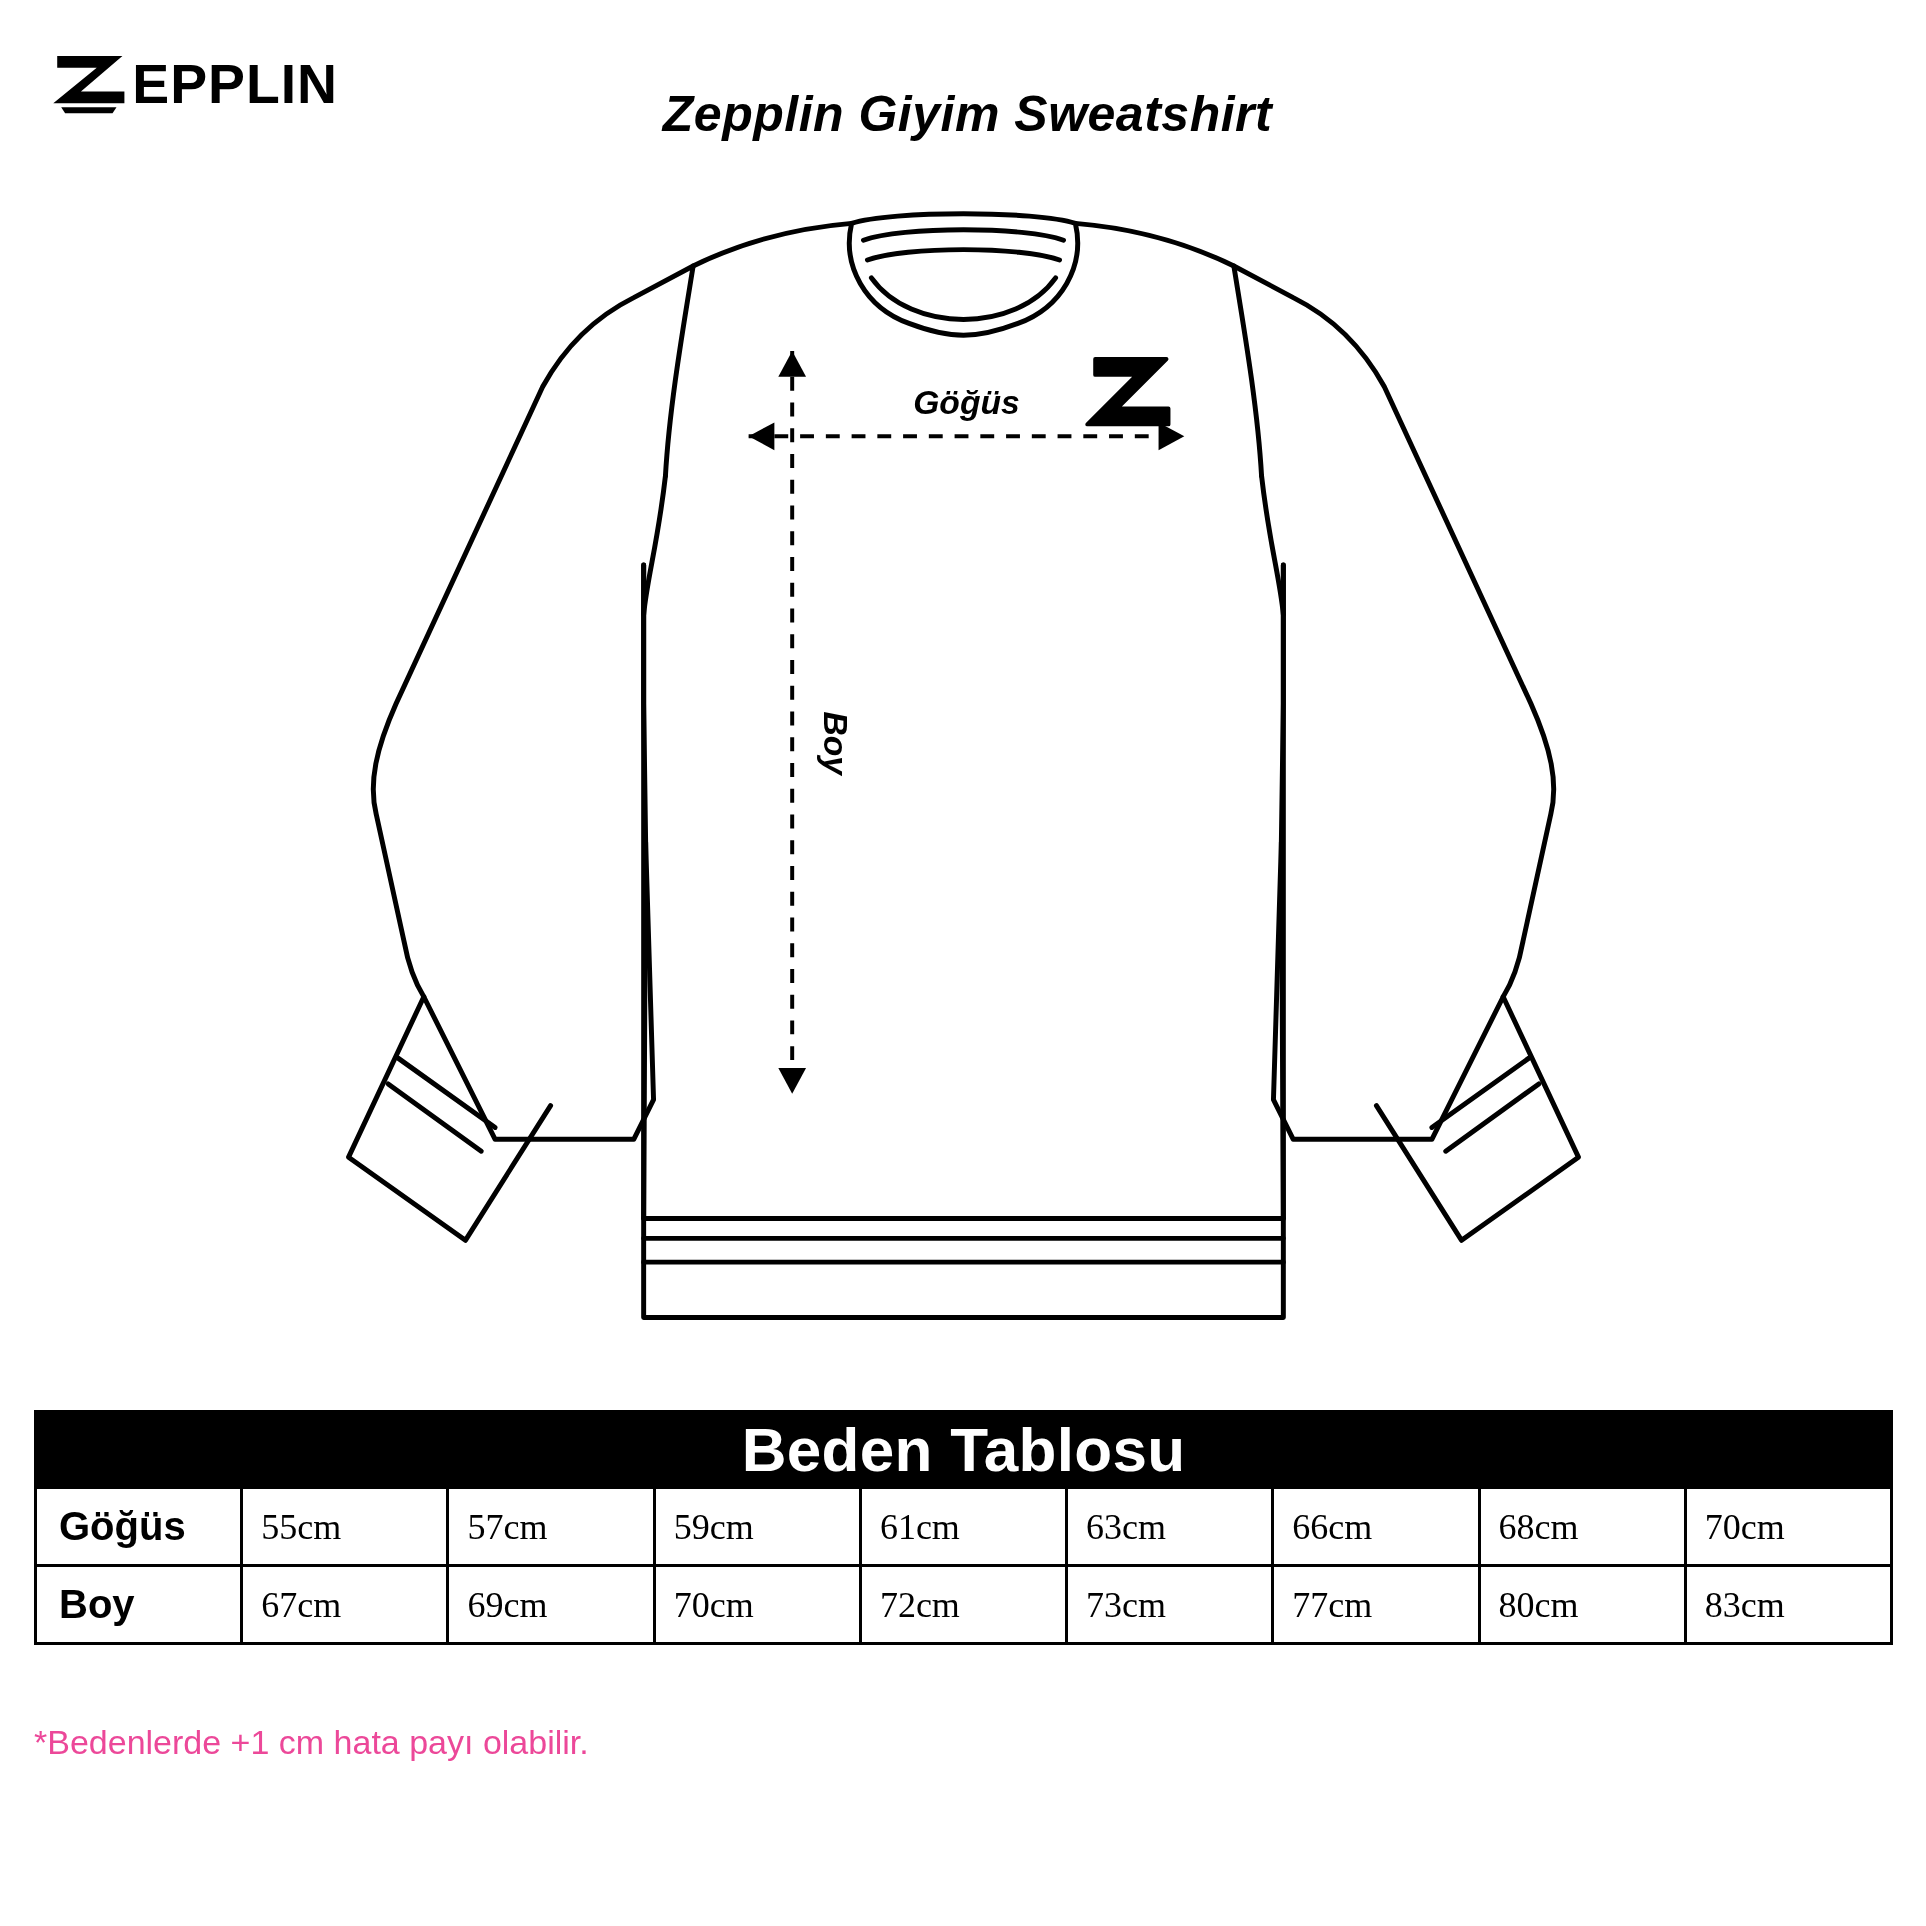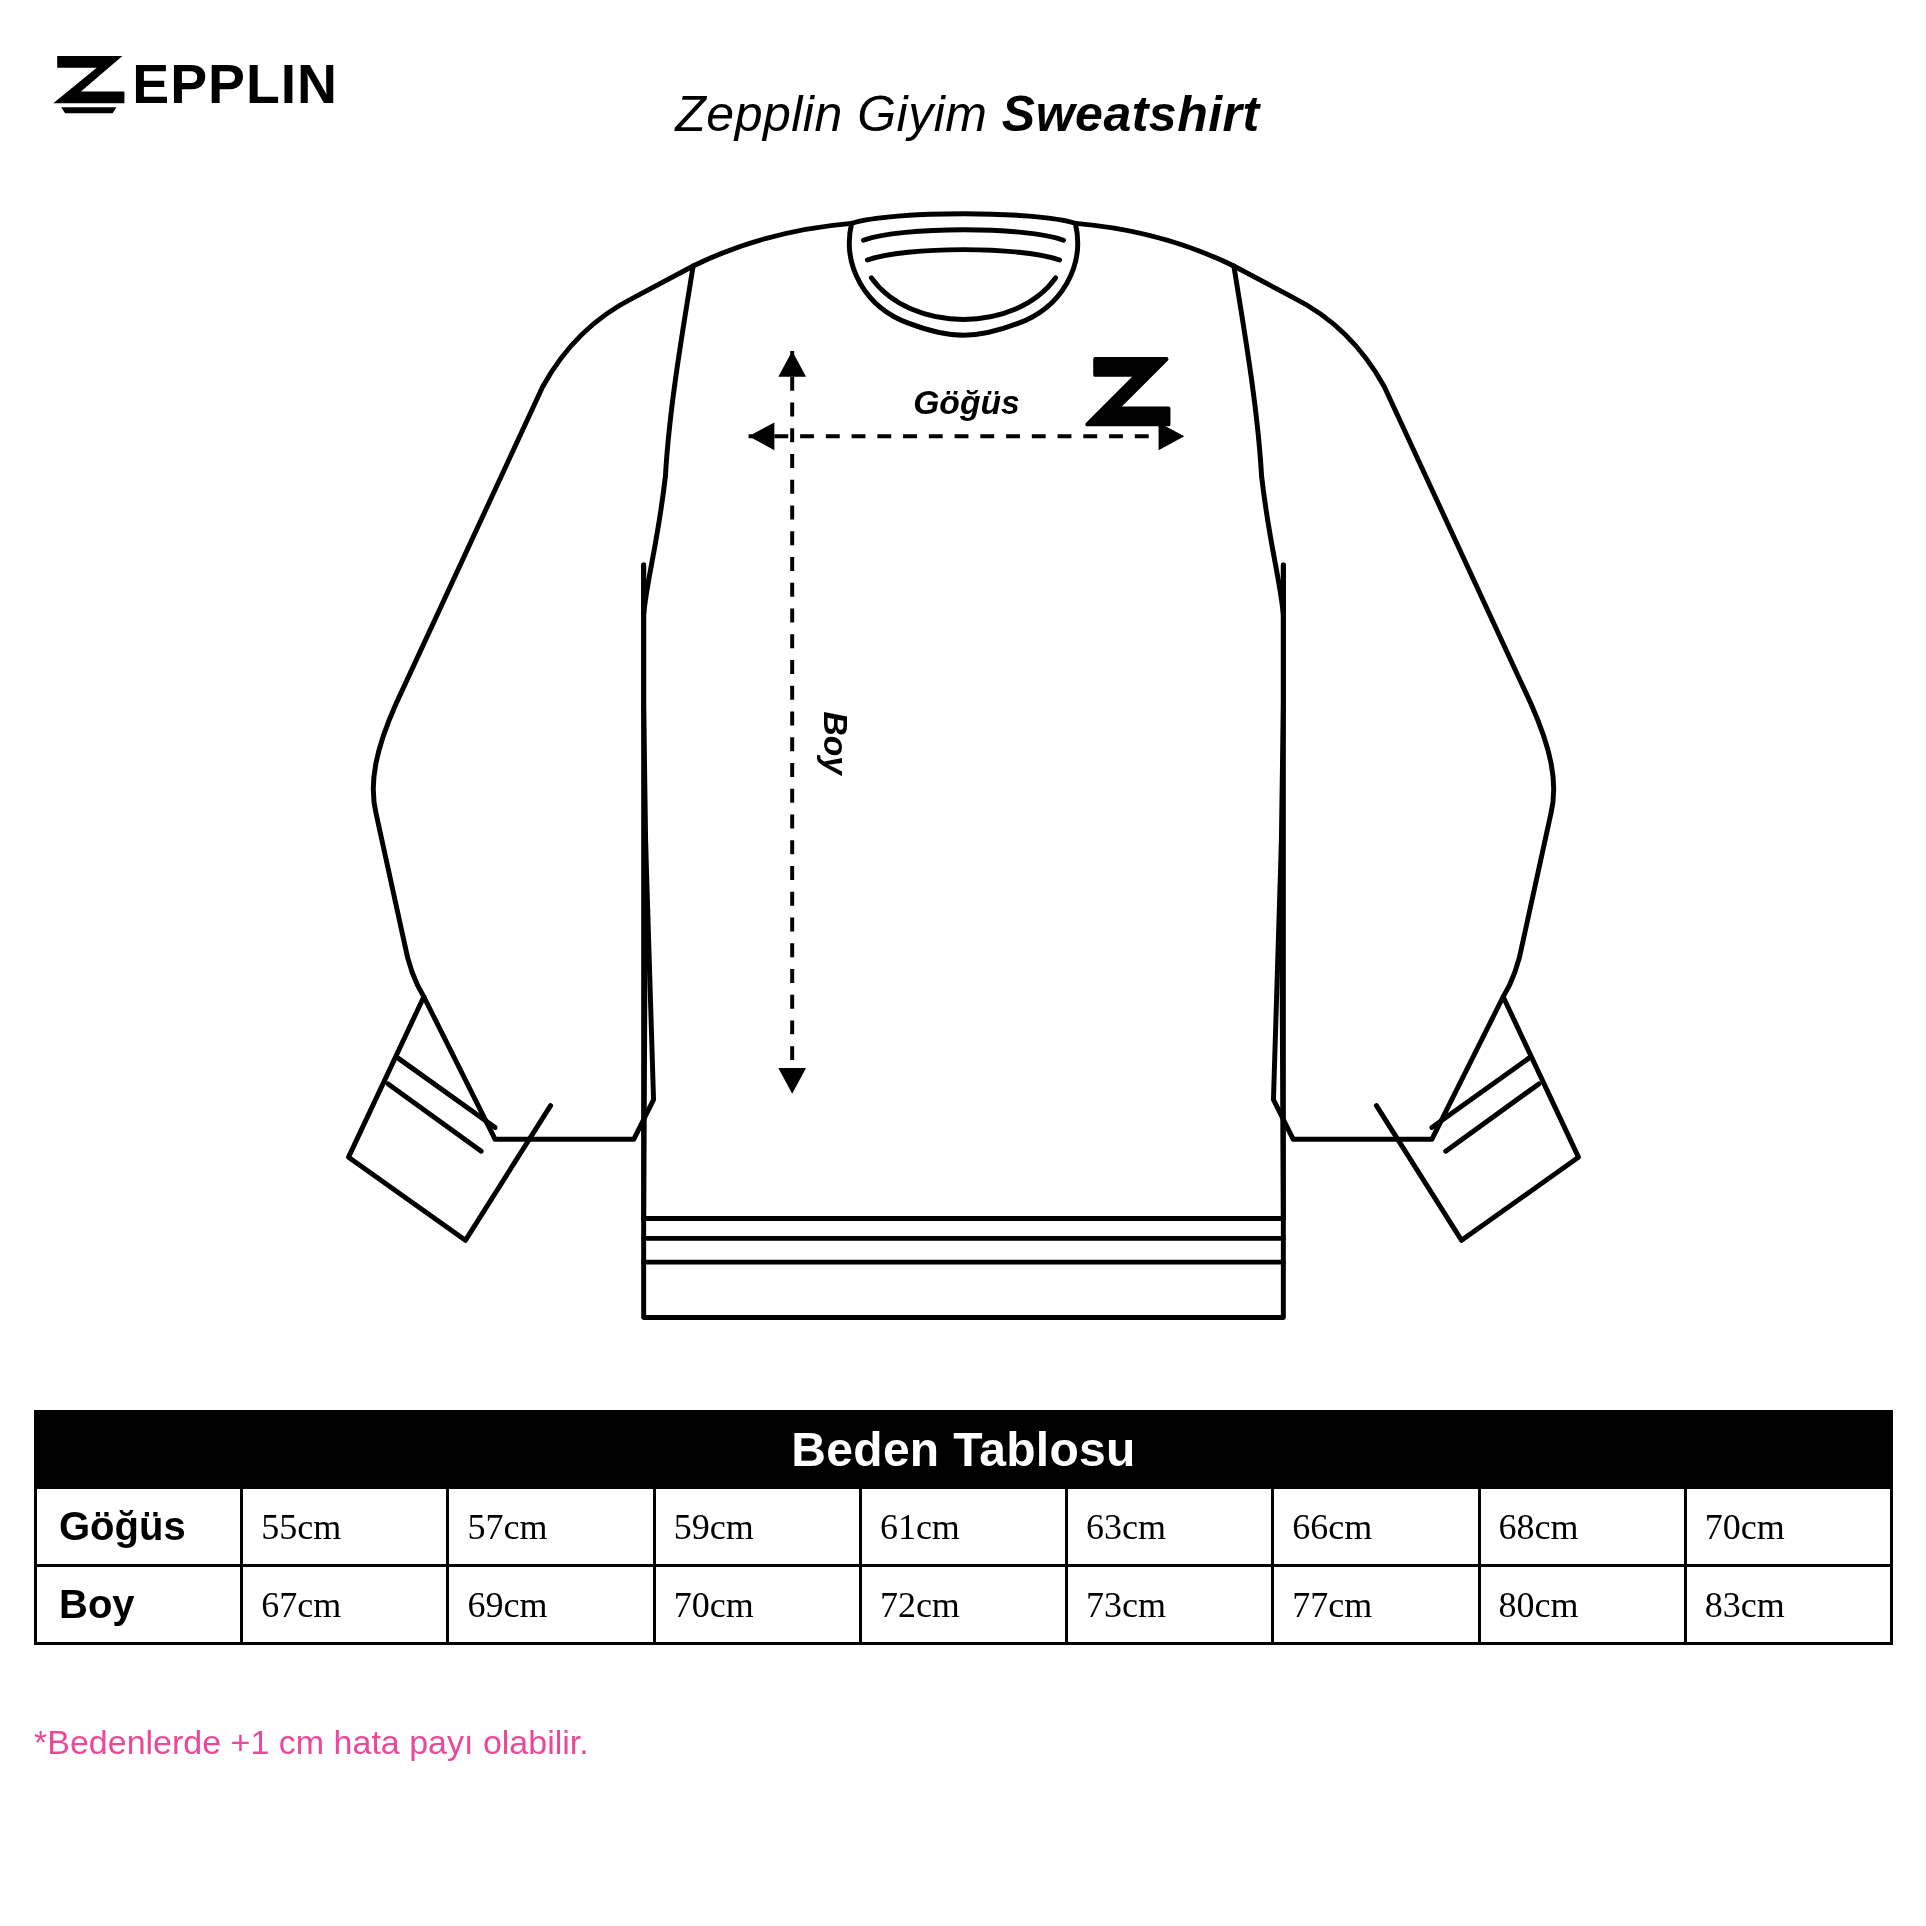--- a/index.html
+++ b/index.html
@@ -35,21 +35,21 @@
   .title {
     position: absolute;
     left: 0;
     top: 85px;
     width: 1927px;
     text-align: center;
     font-size: 50px;
     letter-spacing: 0.5px;
     font-style: italic;
   }
-  .title .t-light { font-weight: 400; margin-left: 8px; }
+  .title .t-light { font-weight: 700; margin-left: 8px; }
   .title .t-bold { font-weight: 800; margin-top: 17px; }
 
   
   .illustration {
     position: absolute;
     top: 149px;
     left: 0;
     width: 1927px;
     height: 1238px;
   }
@@ -68,21 +68,21 @@
     table-layout: fixed;
   }
   table.size-table td, table.size-table th {
     border: 3px solid #000000;
     padding: 0;
   }
   .tbl-title {
     background: #000000;
     color: #ffffff;
     text-align: center;
-    font-size: 48px;
+    font-size: 62px;
     font-weight: 700;
     height: 73px;
     letter-spacing: 0.3px;
   }
   .hdr-label {
     font-size: 40px;
     font-weight: 700;
     height: 75px;
     padding-left: 22px !important;
     text-align: left;

